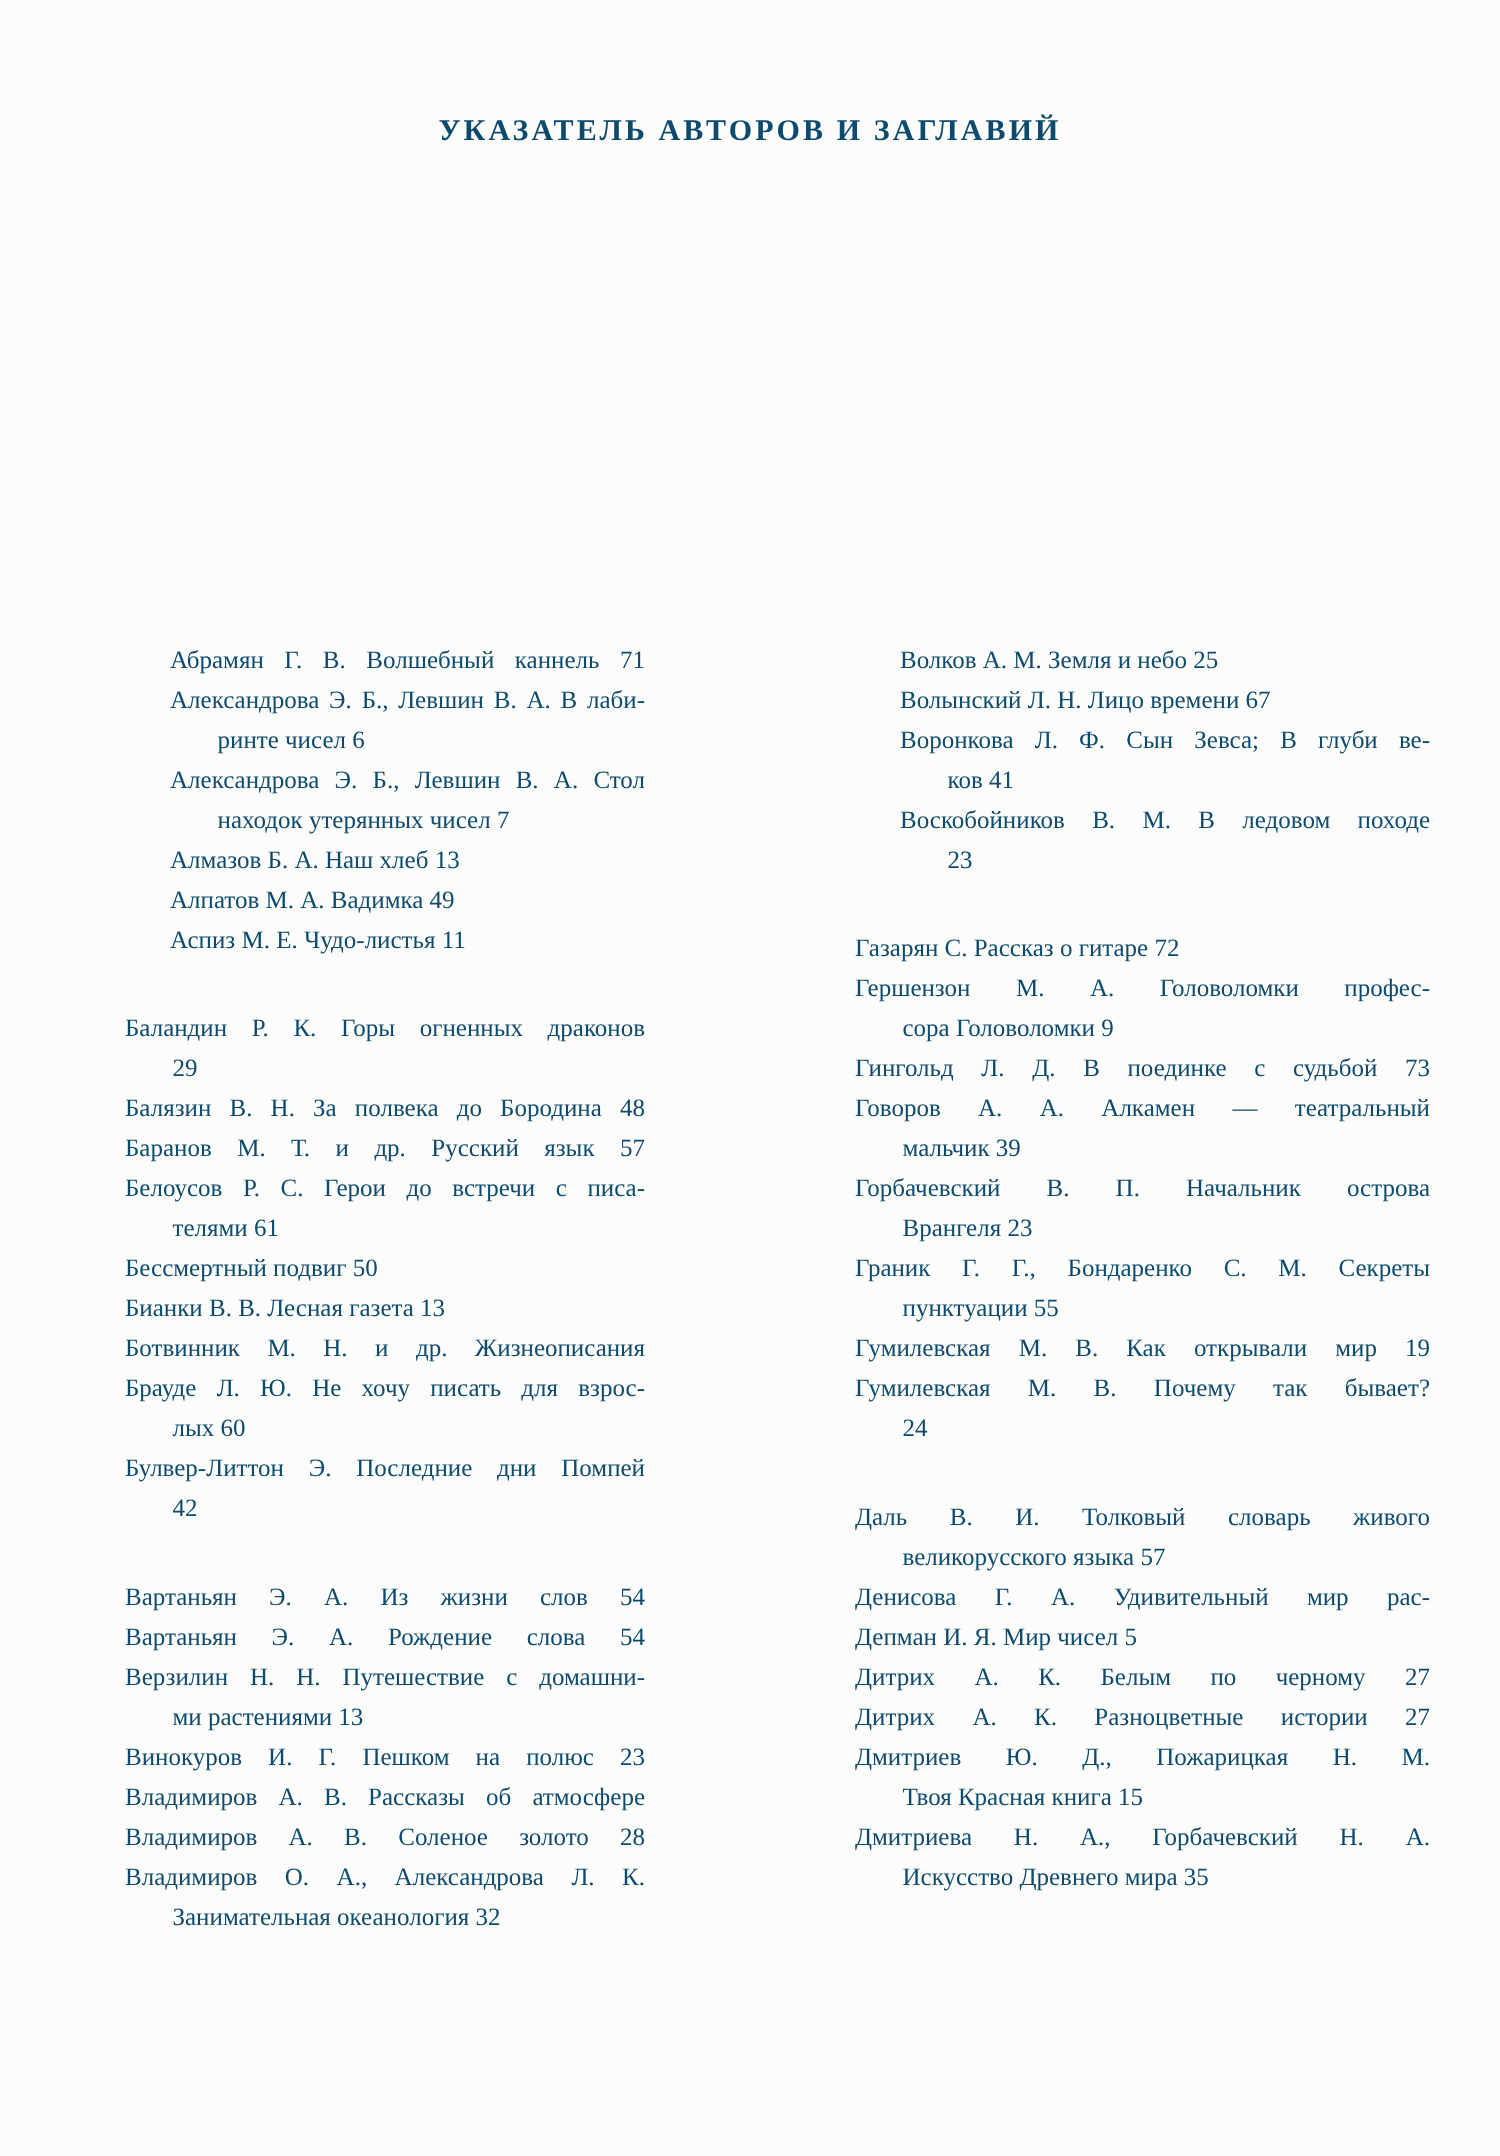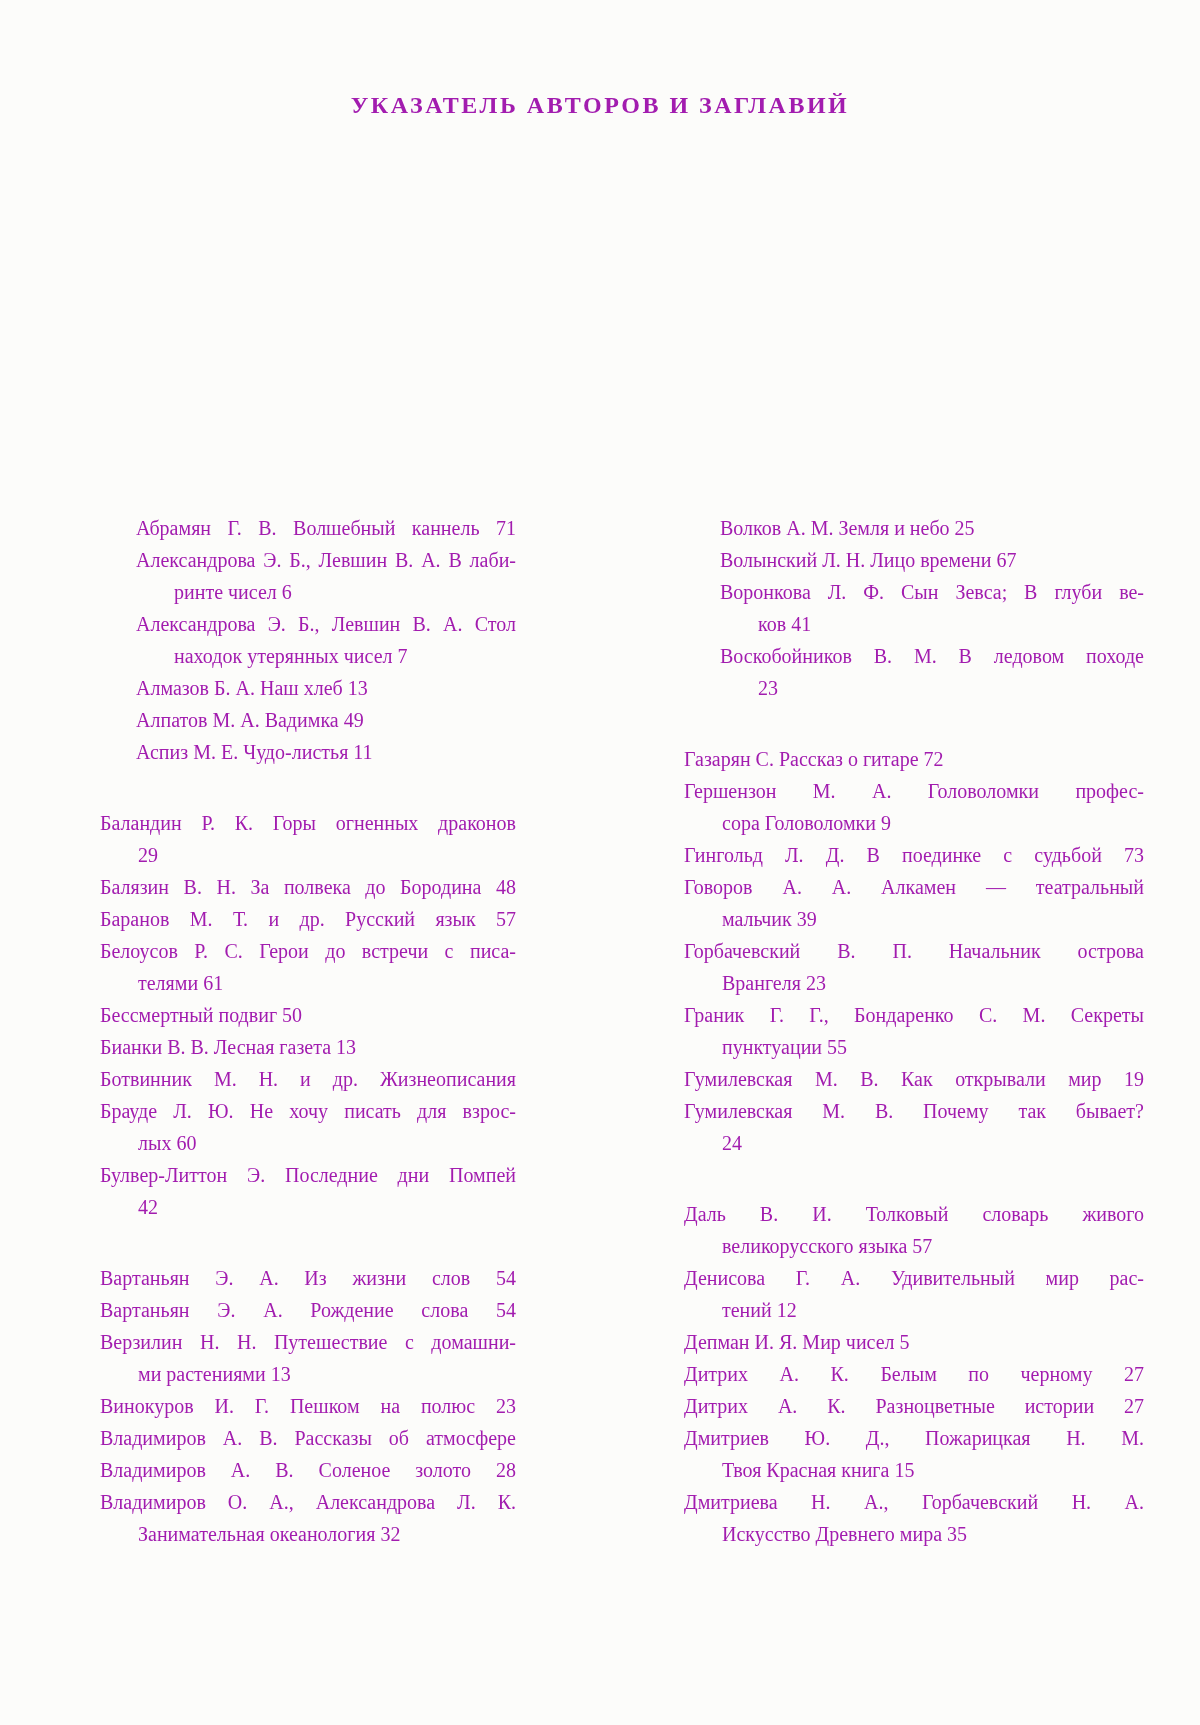--- a/index.html
+++ b/index.html
@@ -6,21 +6,21 @@
     margin: 0;
     padding: 0;
     background: #e8e8e6;
   }
   .page {
     position: relative;
     width: 1200px;
     height: 1725px;
     margin: 0 auto;
     background: #fcfcfa;
-    color: #a21caf;
+    color: #0c4a6e;
     font-family: "Liberation Serif", "DejaVu Serif", serif;
     overflow: hidden;
   }
   .title {
     position: absolute;
     top: 92px;
     left: 50px;
     width: 1100px;
     text-align: center;
     font-size: 24px;
@@ -192,21 +192,20 @@
           <div class="line cont">24</div>
         </div>
       </div>
       <div class="group">
         <div class="entry">
           <div class="line j">Даль В. И. Толковый словарь живого</div>
           <div class="line cont">великорусского языка 57</div>
         </div>
         <div class="entry">
           <div class="line j">Денисова Г. А. Удивительный мир рас-</div>
-          <div class="line cont">тений 12</div>
         </div>
         <div class="entry">
           <div class="line">Депман И. Я. Мир чисел 5</div>
         </div>
         <div class="entry">
           <div class="line j">Дитрих А. К. Белым по черному 27</div>
         </div>
         <div class="entry">
           <div class="line j">Дитрих А. К. Разноцветные истории 27</div>
         </div>

